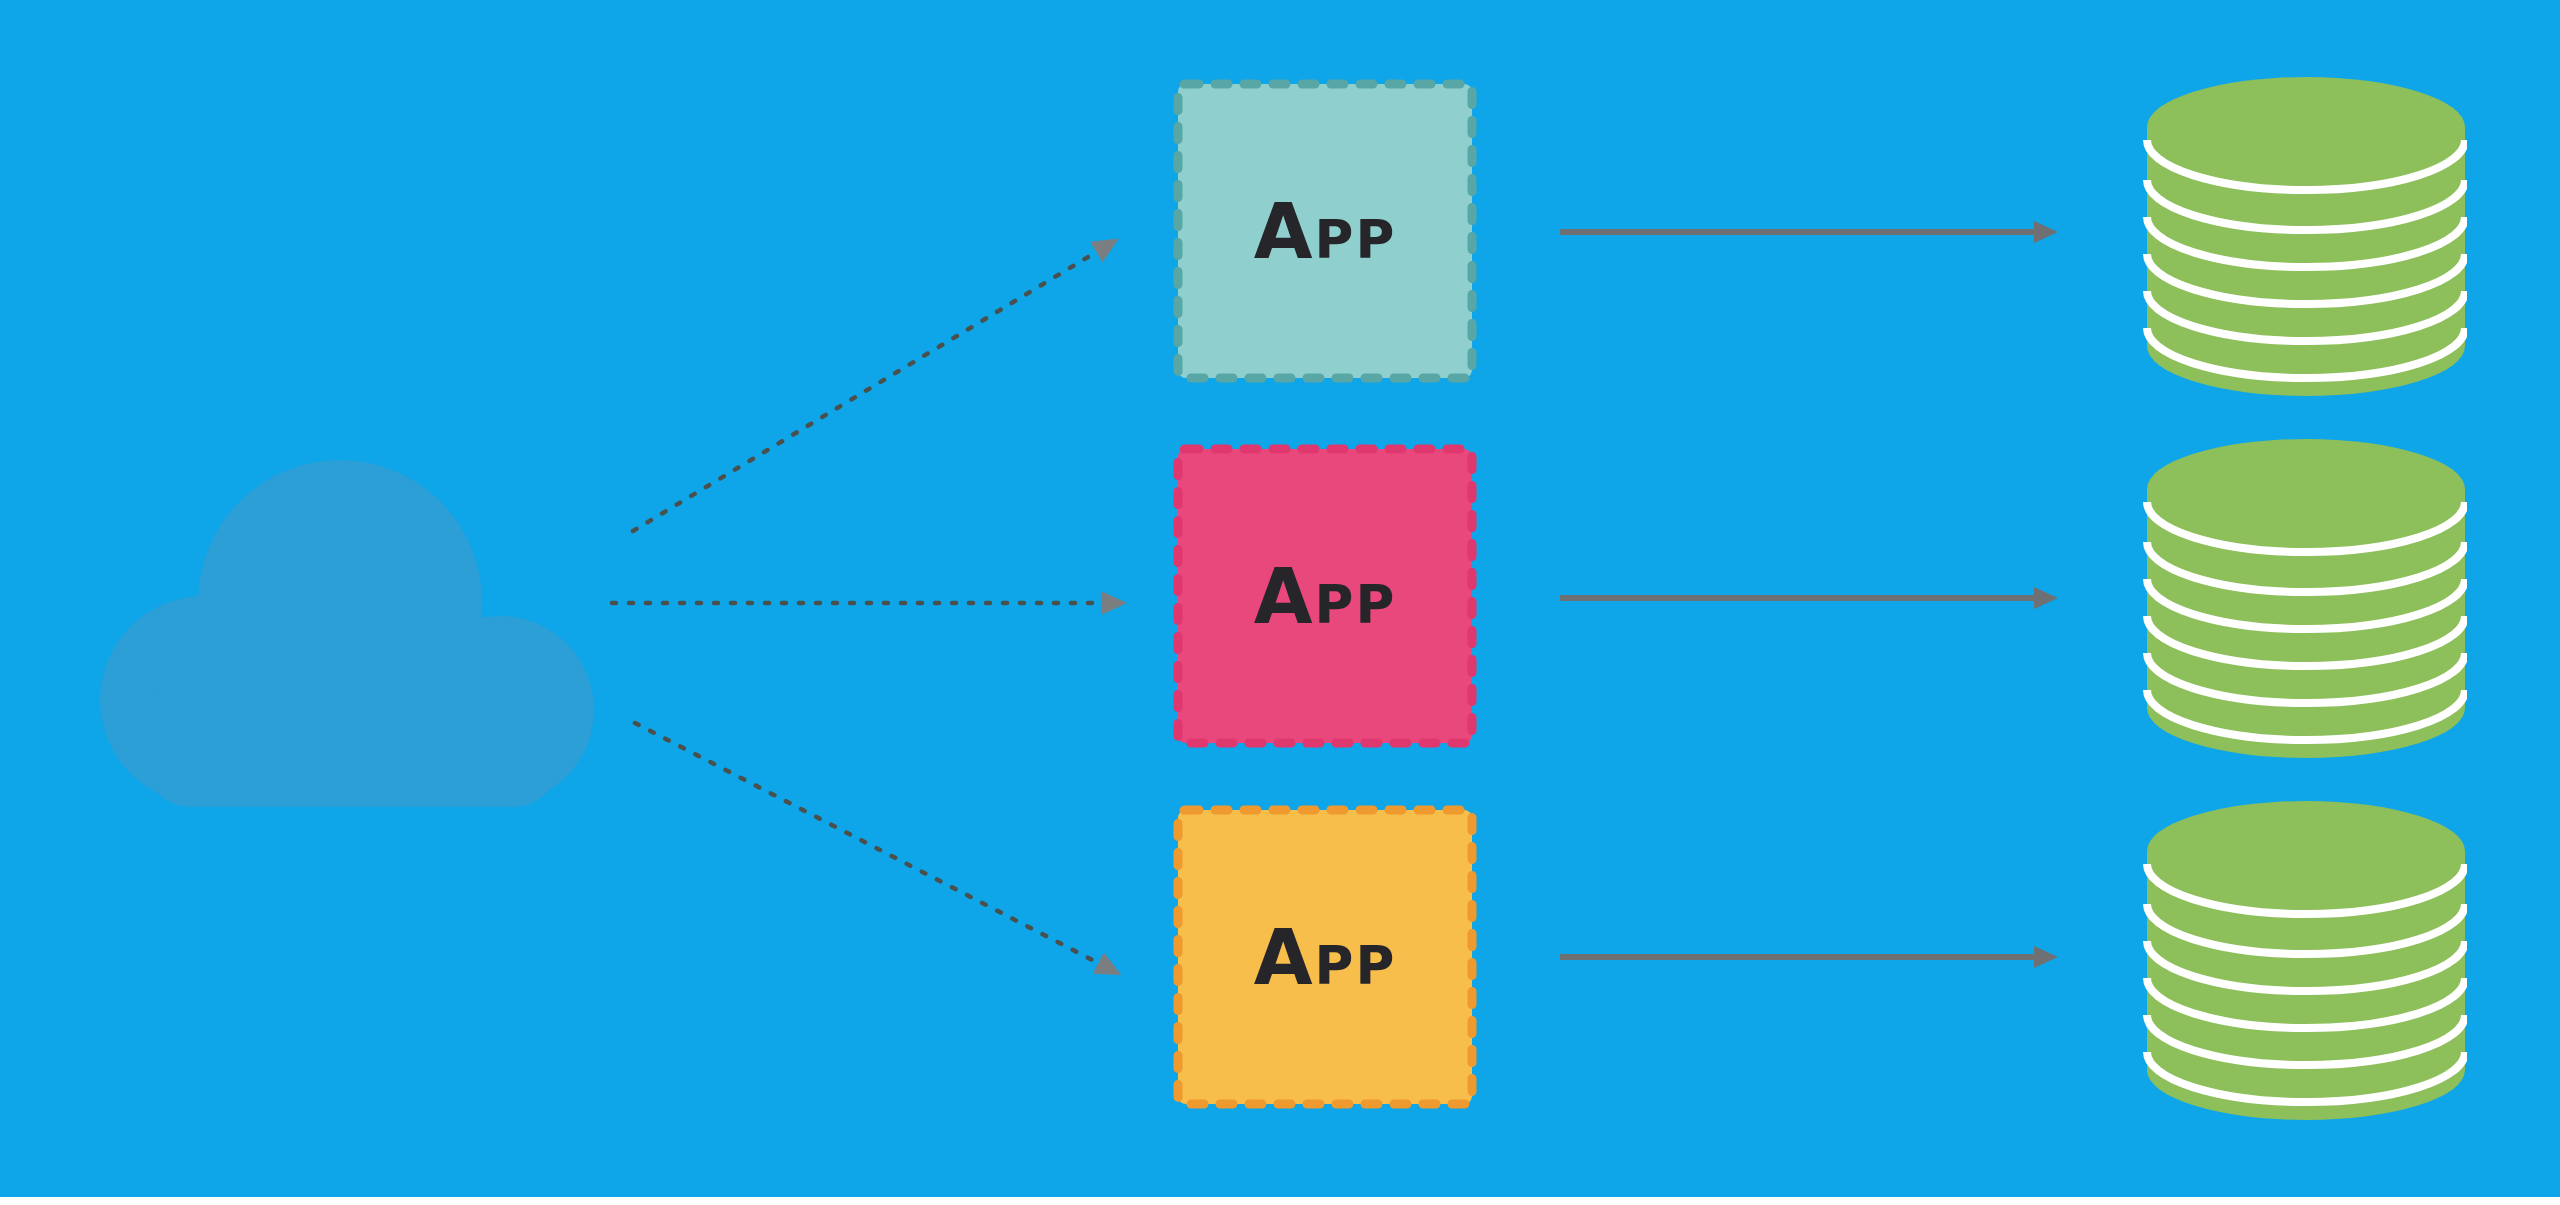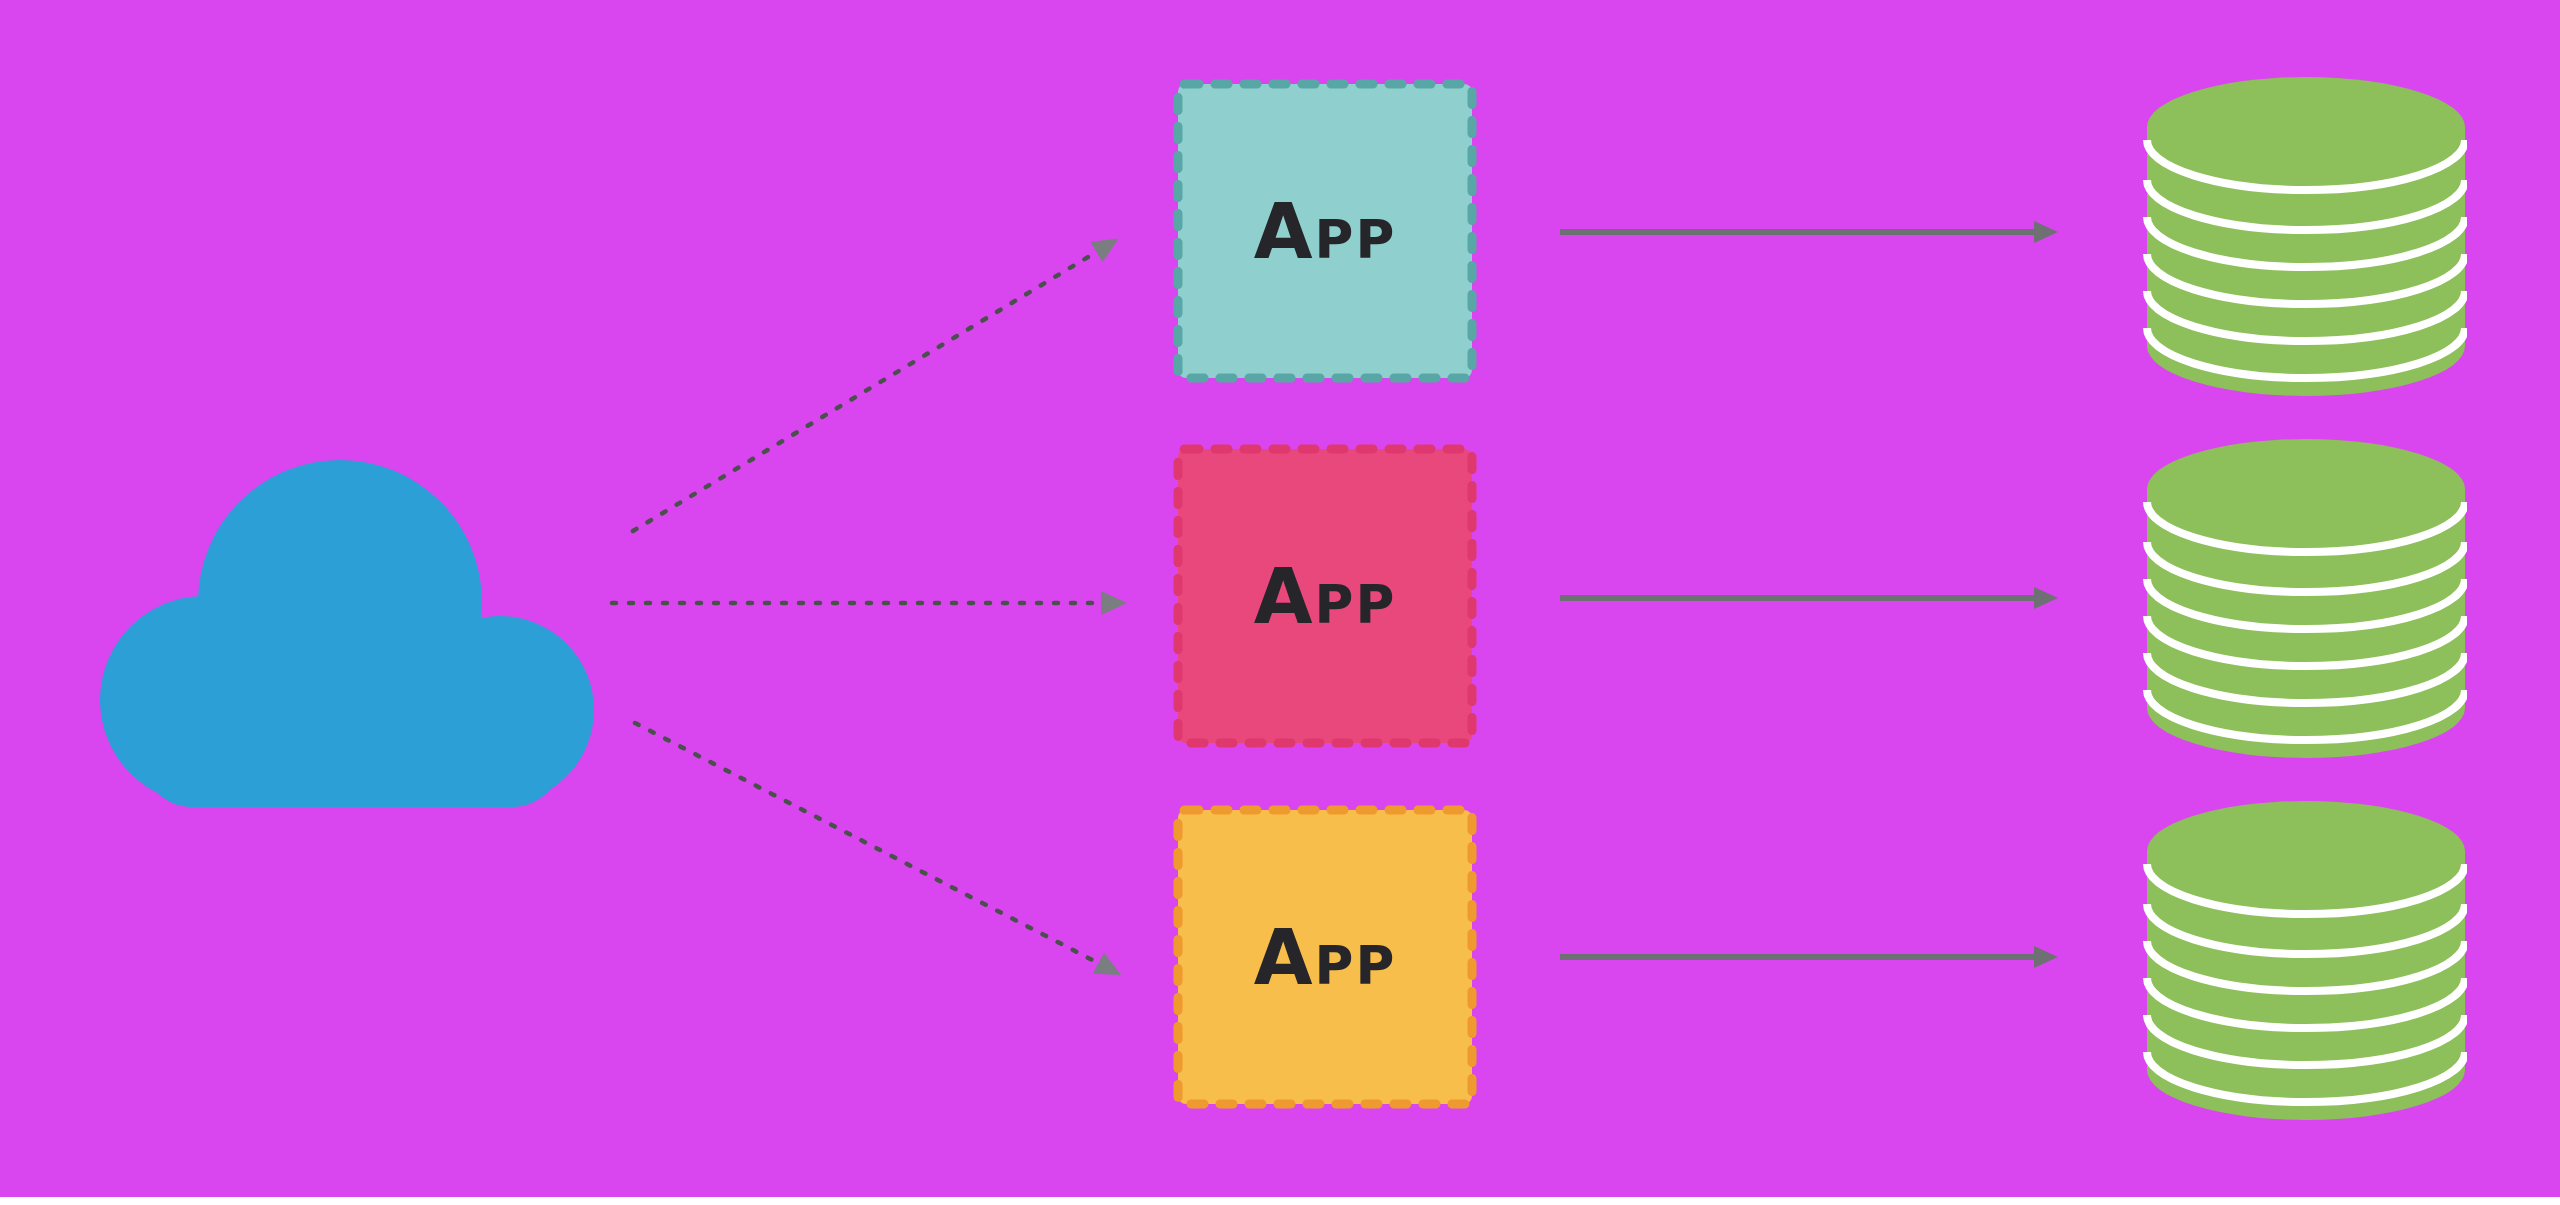--- a/index.html
+++ b/index.html
@@ -8,21 +8,21 @@
     background: #FFFFFF;
     width: 2560px;
     height: 1205px;
     overflow: hidden;
     font-family: "DejaVu Sans", "Liberation Sans", sans-serif;
   }
   .canvas {
     position: relative;
     width: 2560px;
     height: 1197px;
-    background: #d946ef;
+    background: #0ea5e9;
   }
   .abs { position: absolute; }
 
   .cloud-svg {
     left: 92px;
     top: 452px;
     width: 515px;
     height: 360px;
   }
 

